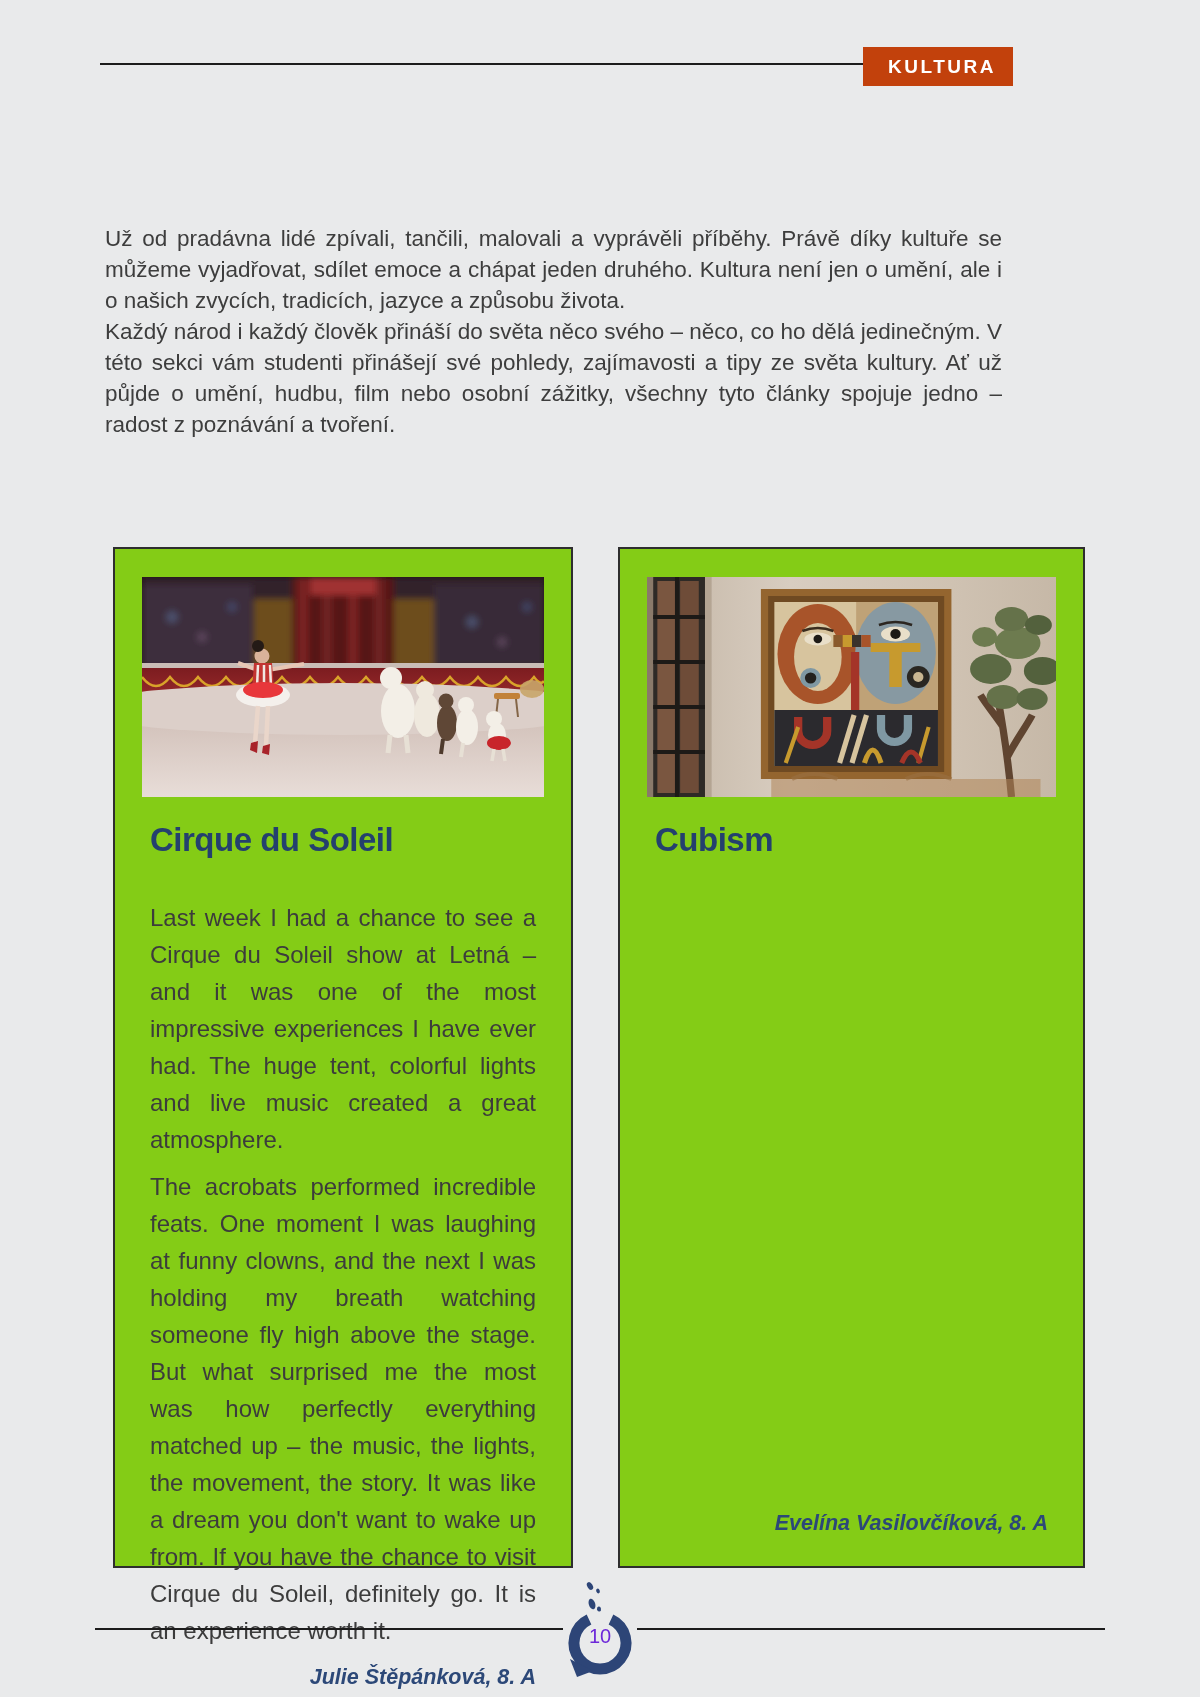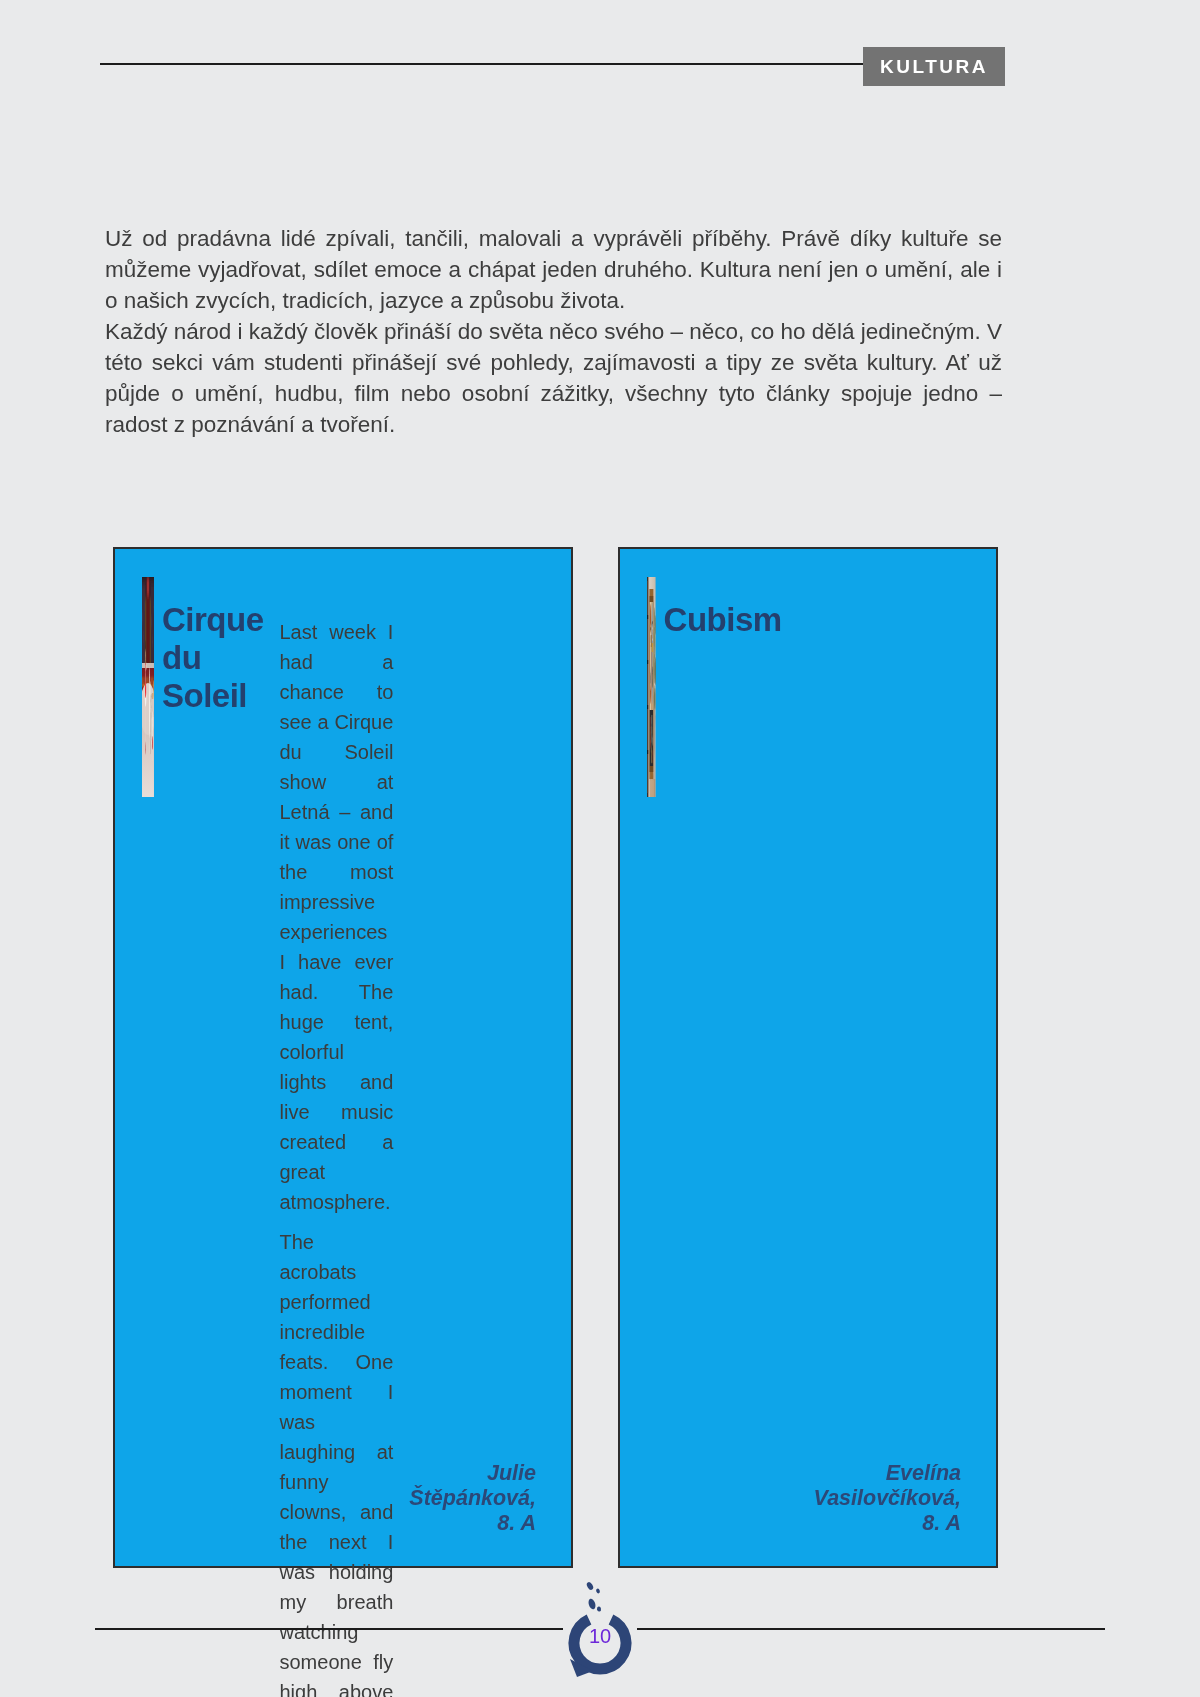--- a/index.html
+++ b/index.html
@@ -9,55 +9,55 @@
     font-family:"Liberation Sans", sans-serif;
     position:relative;
     -webkit-font-smoothing:antialiased;
   }
   .page{position:absolute;inset:0;overflow:hidden;}
 
   
   .header-rule{position:absolute;left:100px;top:63px;width:763px;height:2px;background:#1c1c1c;}
   .kultura-badge{
     position:absolute;left:863px;top:47px;width:142px;height:39px;
-    background:#737373;color:#fff;display:flex;align-items:center;justify-content:center;
-    font-weight:bold;font-size:19px;letter-spacing:2.5px;
+    background:#c2410c;color:#fff;display:flex;align-items:center;justify-content:center;
+    font-weight:bold;font-size:19px;letter-spacing:2.5px;padding-left:8px;
   }
   h1.page-title{
     position:absolute;left:102px;top:92px;margin:0;
     font-size:64px;font-weight:800;letter-spacing:-1.5px;
     color:#24406e;
   }
 
   
   .intro{
     position:absolute;left:105px;top:223px;width:897px;
     font-size:22.5px;line-height:31px;color:#3d3d3d;text-align:justify;
   }
   .intro p{margin:0;}
 
   
   .card{
     position:absolute;top:547px;height:1021px;
-    border:2px solid #2e2e2e;background:#0ea5e9;
+    border:2px solid #2e2e2e;background:#84cc16;
     box-sizing:border-box;
-    display:flex;flex-direction:row;
+    display:flex;flex-direction:column;
     padding:28px 27px 20px 27px;
   }
   .card.left{left:113px;width:460px;}
-  .card.right{left:618px;width:380px;}
+  .card.right{left:618px;width:467px;}
   .card-photo{width:100%;height:220px;display:block;}
   .card-photo svg{width:100%;height:100%;display:block;}
   .card-title{
     margin:24px 8px 0 8px;
     font-size:33px;font-weight:800;letter-spacing:-0.5px;color:#24406e;
   }
   .card-body{
     margin:40px 8px 0 8px;
-    font-size:20px;line-height:30px;color:#3c3c3c;text-align:justify;
+    font-size:24px;line-height:37px;color:#3c3c3c;text-align:justify;
   }
   .card-body p{margin:0 0 10px 0;}
   .card-body p:last-child{margin-bottom:16px;}
   .card-author{
     margin-top:auto;padding:0 8px 10px 8px;
     text-align:right;font-size:21.5px;font-weight:bold;font-style:italic;
     color:#2c4878;
   }
 
   

